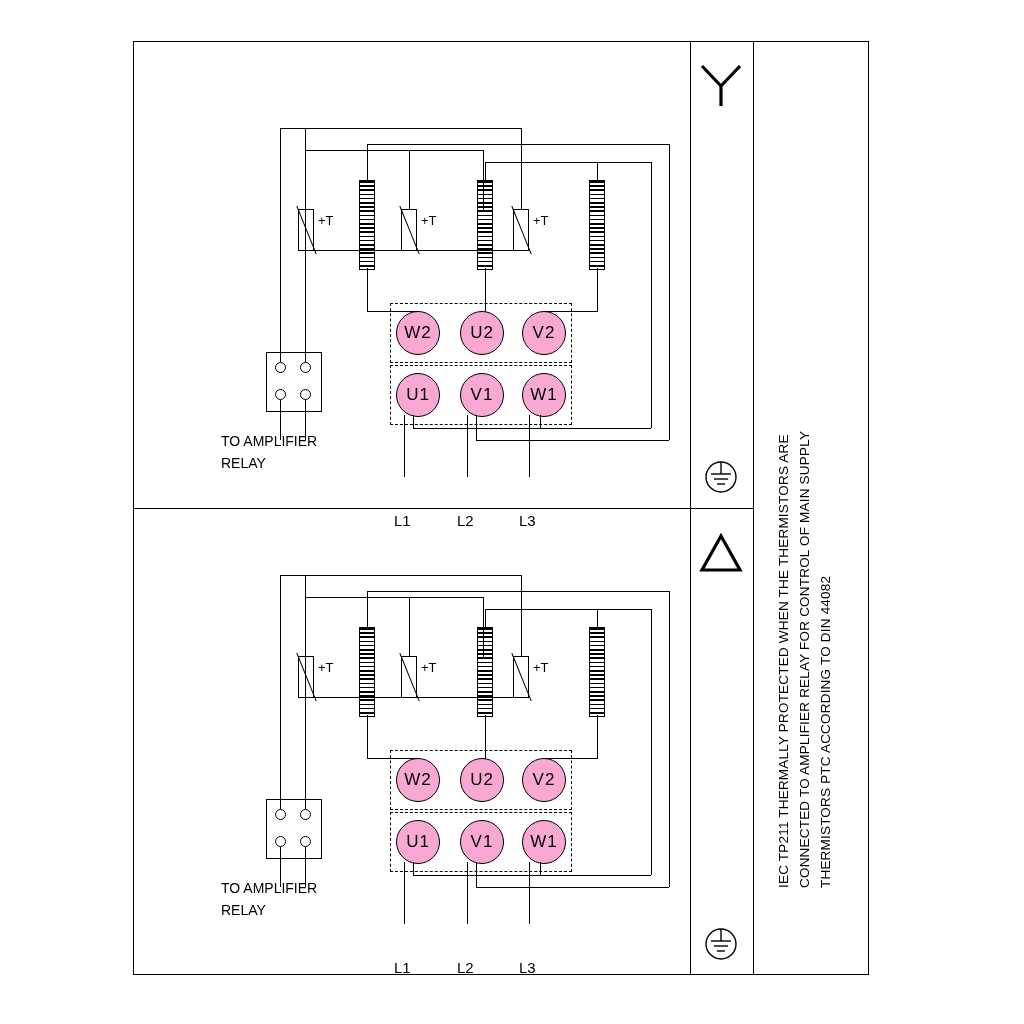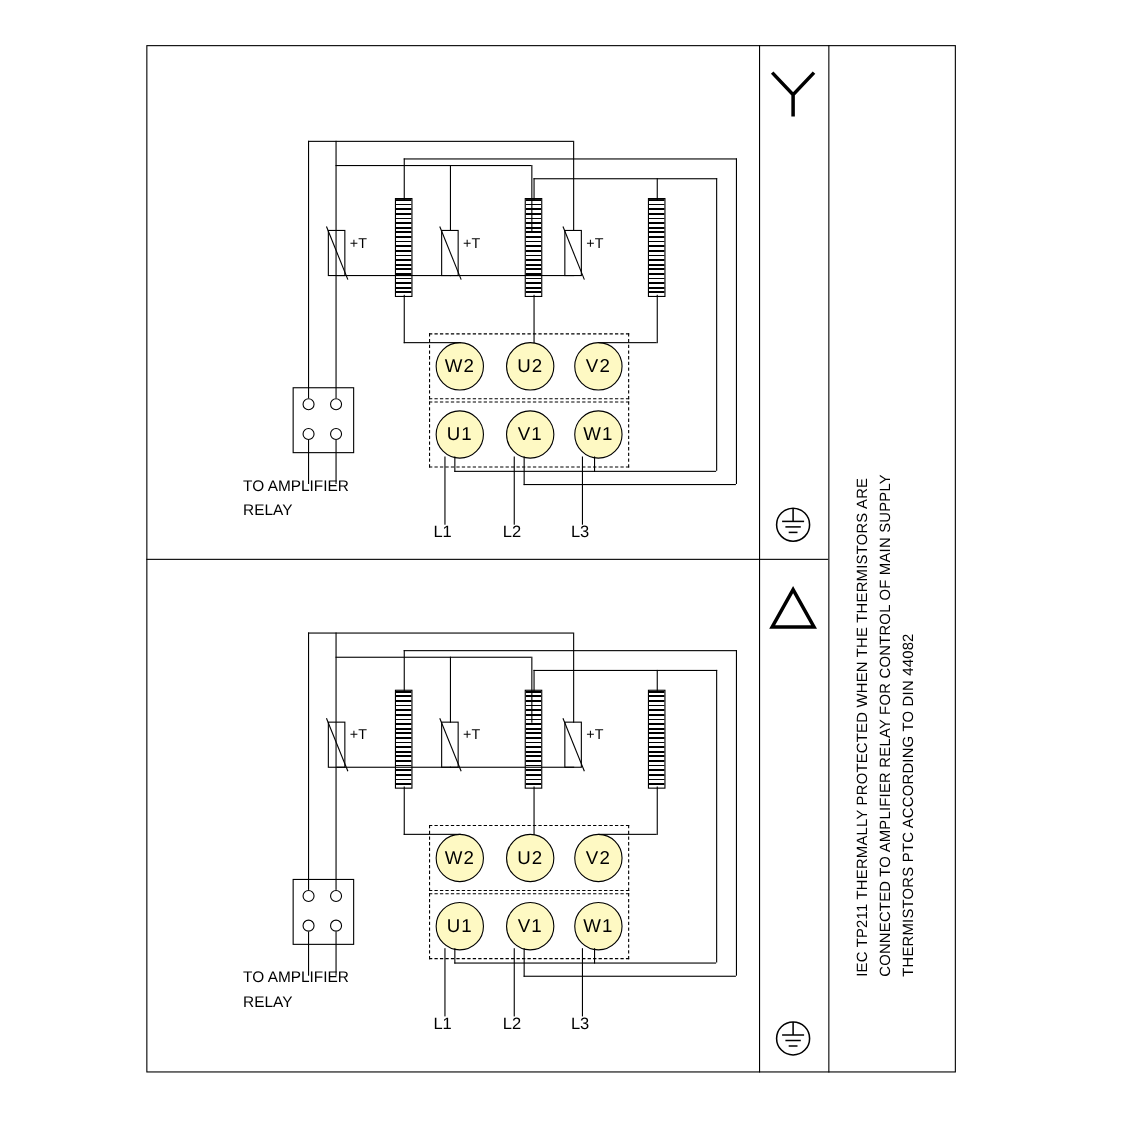--- a/index.html
+++ b/index.html
@@ -35,21 +35,21 @@
     background: #000;
   }
   .wire.h { height: 1.3px; }
   .wire.v { width: 1.3px; }
 
   .term {
     position: absolute;
     box-sizing: border-box;
     border: 1.4px solid #000;
     border-radius: 50%;
-    background: #fef9c3;
+    background: #f9a8d4;
     font-size: 17px;
     letter-spacing: 1px;
     text-align: center;
     display: flex;
     align-items: center;
     justify-content: center;
   }
   .dashbox {
     position: absolute;
     box-sizing: border-box;
@@ -80,20 +80,21 @@
   }
   .label {
     position: absolute;
     font-size: 14px;
     white-space: nowrap;
   }
   .label.small { font-size: 13px; }
   .phase {
     position: absolute;
     font-size: 15px;
+    margin-top: 37px;
   }
   .connector {
     position: absolute;
     box-sizing: border-box;
     border: 1.5px solid #000;
     background: #fff;
   }
   .conn-dot {
     position: absolute;
     box-sizing: border-box;

